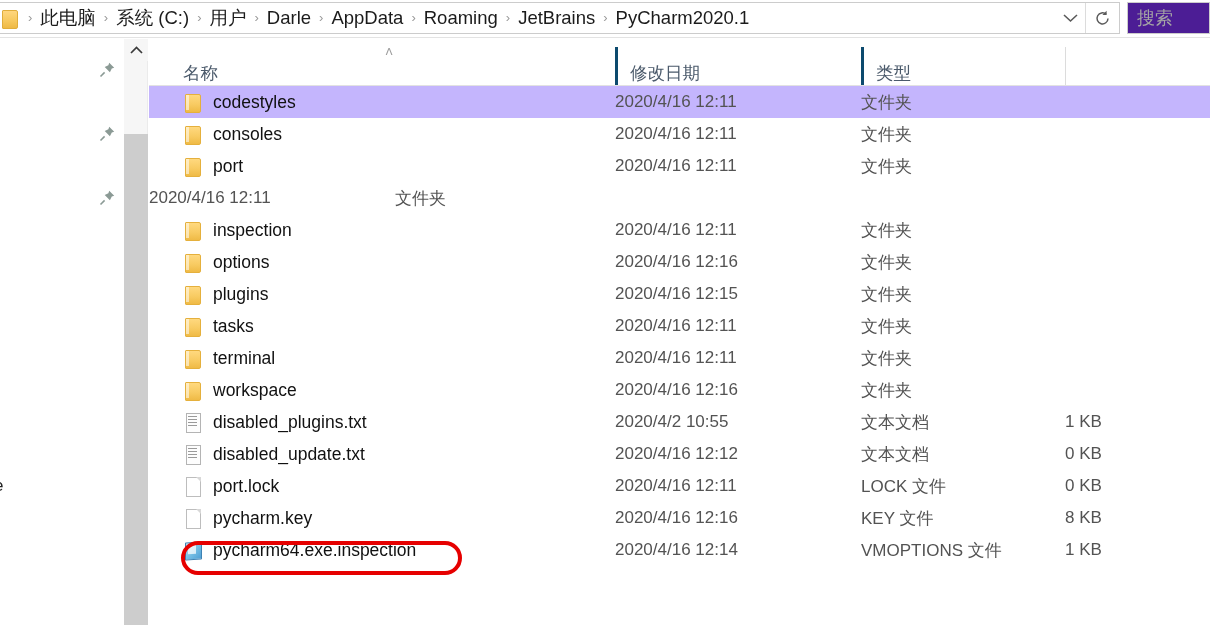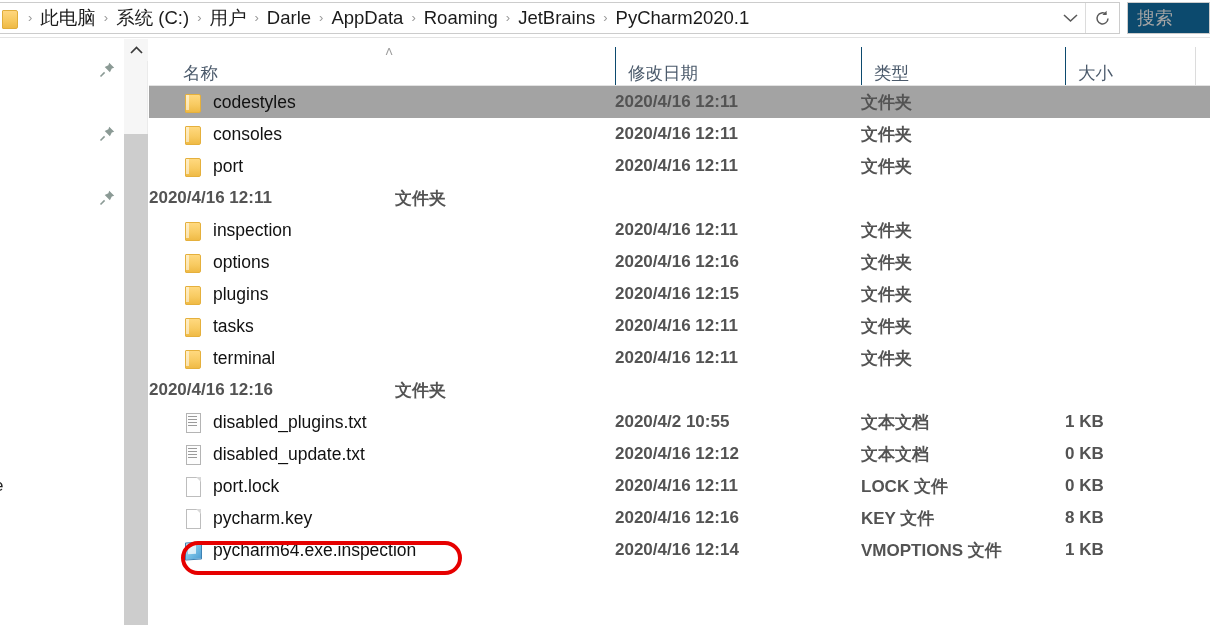--- a/index.html
+++ b/index.html
@@ -68,21 +68,21 @@
   .chev-btn, .refresh-btn {
     width: 30px; height: 30px;
     display: flex; align-items: center; justify-content: center;
     color: #5a5a5a;
   }
   .refresh-btn { border-left: 1px solid #dcdcdc; width: 34px; }
   .searchbox {
     position: absolute; left: 1127px; top: 2px;
     width: 83px; height: 32px;
     border: 1px solid #cccccc;
-    background: #0c4a6e;
+    background: #4c1d95;
     display: flex; align-items: center;
     padding-left: 9px;
   }
   .searchbox span {
     font-size: 18px; color: #a5a5a5; white-space: nowrap;
   }
 
   
   .navpane {
     position: absolute; left: 0; top: 39px;
@@ -137,52 +137,51 @@
     color: #9d9d9d; font-size: 14px; line-height: 1;
   }
   .hcell {
     font-size: 17.5px;
     color: #4b5a6b;
     padding-left: 12px;
     white-space: nowrap;
     height: 38px;
     display: flex; align-items: flex-end;
   }
-  .hcell.divider { border-left: 1px solid #0c4a6e; }
+  .hcell.divider { border-left: 3px solid #0c4a6e; }
   .h-name { width: 466px; padding-left: 34px; }
   .h-date { width: 246px; }
   .h-type { width: 204px; }
   .h-size { width: 130px; }
   .h-tail { flex: 1 1 auto; border-left: 1px solid #dcdcdc; height: 38px; }
 
   .row {
     display: flex; align-items: center;
     height: 32px;
     position: relative;
   }
-  .row.selected { background: #a3a3a3; }
+  .row.selected { background: #c4b5fd; }
 
   .c-name {
     width: 466px;
     display: flex; align-items: center;
     padding-left: 34px;
     overflow: hidden;
   }
   .c-date { width: 246px; }
   .c-type { width: 204px; }
   .c-size { width: 130px; text-align: left; padding-right: 22px; }
 
   .fname {
     font-size: 17.5px; color: #111111;
     white-space: nowrap; margin-left: 10px;
   }
   .meta {
     font-size: 17px; color: #535353;
     white-space: nowrap;
-    font-weight: bold;
   }
 
   
   .ico { width: 20px; height: 20px; position: relative; flex: 0 0 auto; }
 
   .ico-folder::before {
     content: ""; position: absolute;
     left: 2px; top: 2px; width: 14px; height: 17px;
     background: linear-gradient(180deg, #ffd97f 0%, #f8cb62 55%, #efba46 100%);
     border: 1px solid #e5b03c;
@@ -322,21 +321,20 @@
   <div class="tree-scroll-thumb"></div>
 </div>
 
 <div class="filelist">
 
   <div class="header-row">
     <div class="sort-caret">˄</div>
     <div class="hcell h-name">名称</div>
     <div class="hcell h-date divider">修改日期</div>
     <div class="hcell h-type divider">类型</div>
-    <div class="hcell h-size divider">大小</div>
     <div class="h-tail"></div>
   </div>
 
   <div id="rows-container">
       <div class="row selected">
         <div class="c-name">
           <span class="ico ico-folder"></span>
           <span class="fname">codestyles</span>
         </div>
         <div class="c-date meta">2020/4/16 12:11</div>
@@ -405,20 +403,24 @@
       <div class="row">
         <div class="c-name">
           <span class="ico ico-folder"></span>
           <span class="fname">terminal</span>
         </div>
         <div class="c-date meta">2020/4/16 12:11</div>
         <div class="c-type meta">文件夹</div>
         <div class="c-size meta"></div>
       </div>
       <div class="row">
+        <div class="c-name">
+          <span class="ico ico-folder"></span>
+          <span class="fname">workspace</span>
+        </div>
         <div class="c-date meta">2020/4/16 12:16</div>
         <div class="c-type meta">文件夹</div>
         <div class="c-size meta"></div>
       </div>
       <div class="row">
         <div class="c-name">
           <span class="ico ico-txt"></span>
           <span class="fname">disabled_plugins.txt</span>
         </div>
         <div class="c-date meta">2020/4/2 10:55</div>

